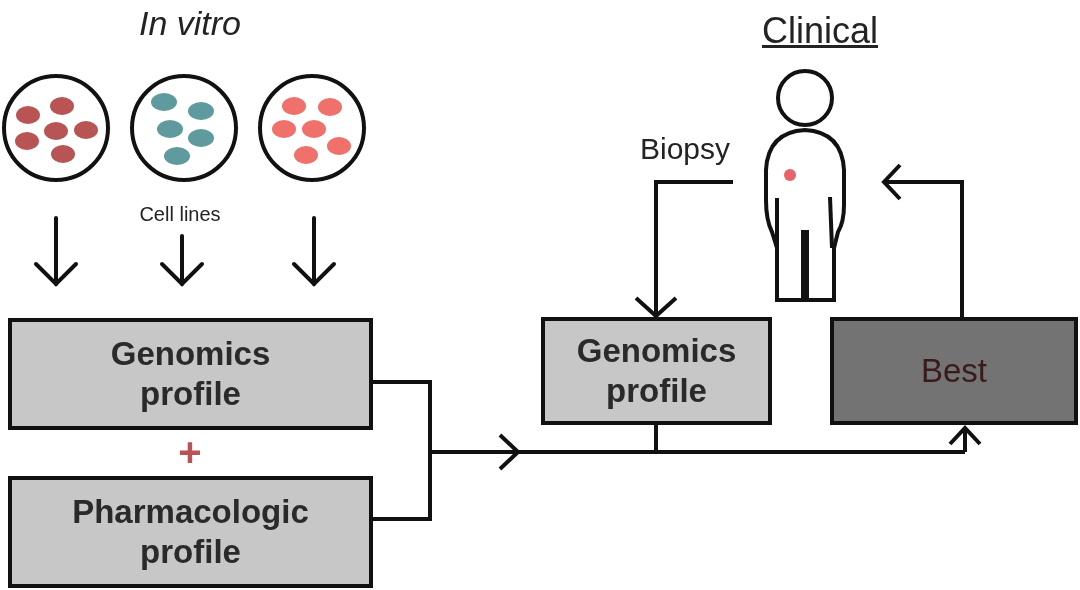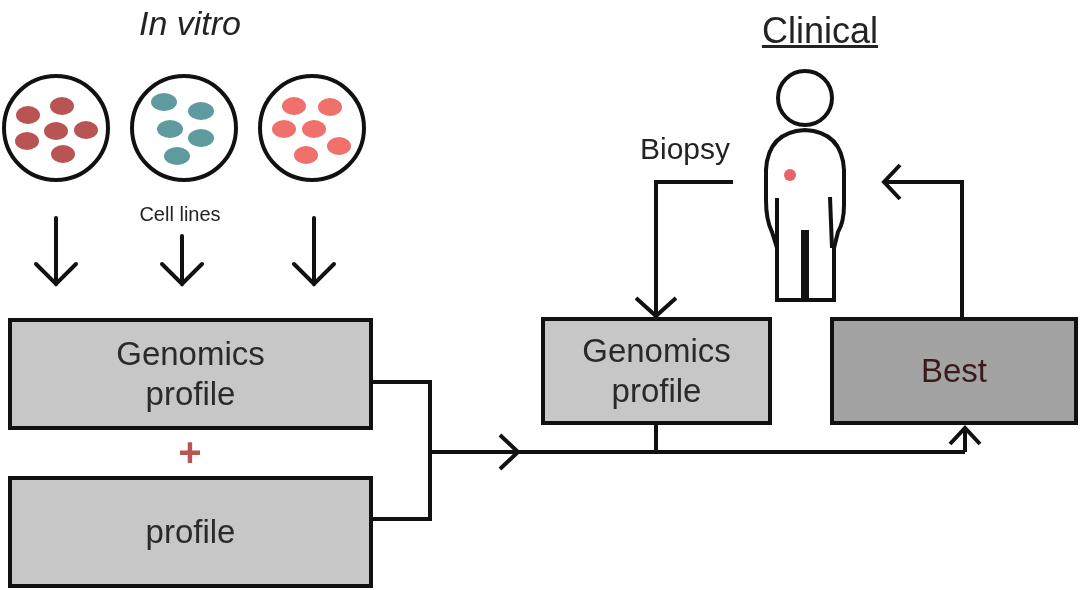--- a/index.html
+++ b/index.html
@@ -1,20 +1,20 @@
 <!DOCTYPE html>
 <html><head>
 <meta charset="utf-8">
 <style>
   html, body { margin:0; padding:0; background:#ffffff; }
   body { width:1080px; height:590px; position:relative; overflow:hidden; font-family:"Liberation Sans", sans-serif; color:#222; }
   .txt { position:absolute; white-space:nowrap; text-align:center; color:#232323; }
   .box { position:absolute; box-sizing:border-box; border:4px solid #111; display:flex; flex-direction:column; align-items:center; justify-content:center; font-size:33px; line-height:40px; color:#2a2a2a; }
-  .grey { background:#c6c7c6; }
-  .red { background:#a3a3a3; color:#3a1a1a; }
+  .grey { background:#c6c7c6;font-weight:bold; }
+  .red { background:#737373; color:#3a1a1a; }
   svg { position:absolute; left:0; top:0; }
 </style>
 </head>
 <body>
 
 <div class="txt" style="left:100px;top:4px;width:180px;font-size:34px;font-style:italic;">In vitro</div>
 <div class="txt" style="left:720px;top:10px;width:200px;font-size:36px;text-decoration:underline;">Clinical</div>
 
 <svg width="1080" height="590" viewBox="0 0 1080 590">
 
@@ -105,20 +105,21 @@
 <div class="txt" style="left:620px;top:132px;width:130px;font-size:30px;">Biopsy</div>
 
 <div class="box grey" style="left:8px;top:318px;width:365px;height:112px;">
   <span>Genomics</span>
   <span>profile</span>
 </div>
 
 <div class="txt" style="left:170px;top:430px;width:40px;font-size:40px;font-weight:bold;color:#b85554;">+</div>
 
 <div class="box grey" style="left:8px;top:476px;width:365px;height:112px;">
+  <span>Pharmacologic</span>
   <span>profile</span>
 </div>
 
 <div class="box grey" style="left:541px;top:317px;width:231px;height:108px;">
   <span>Genomics</span>
   <span>profile</span>
 </div>
 
 <div class="box red" style="left:830px;top:317px;width:248px;height:108px;">
   <span>Best</span>

